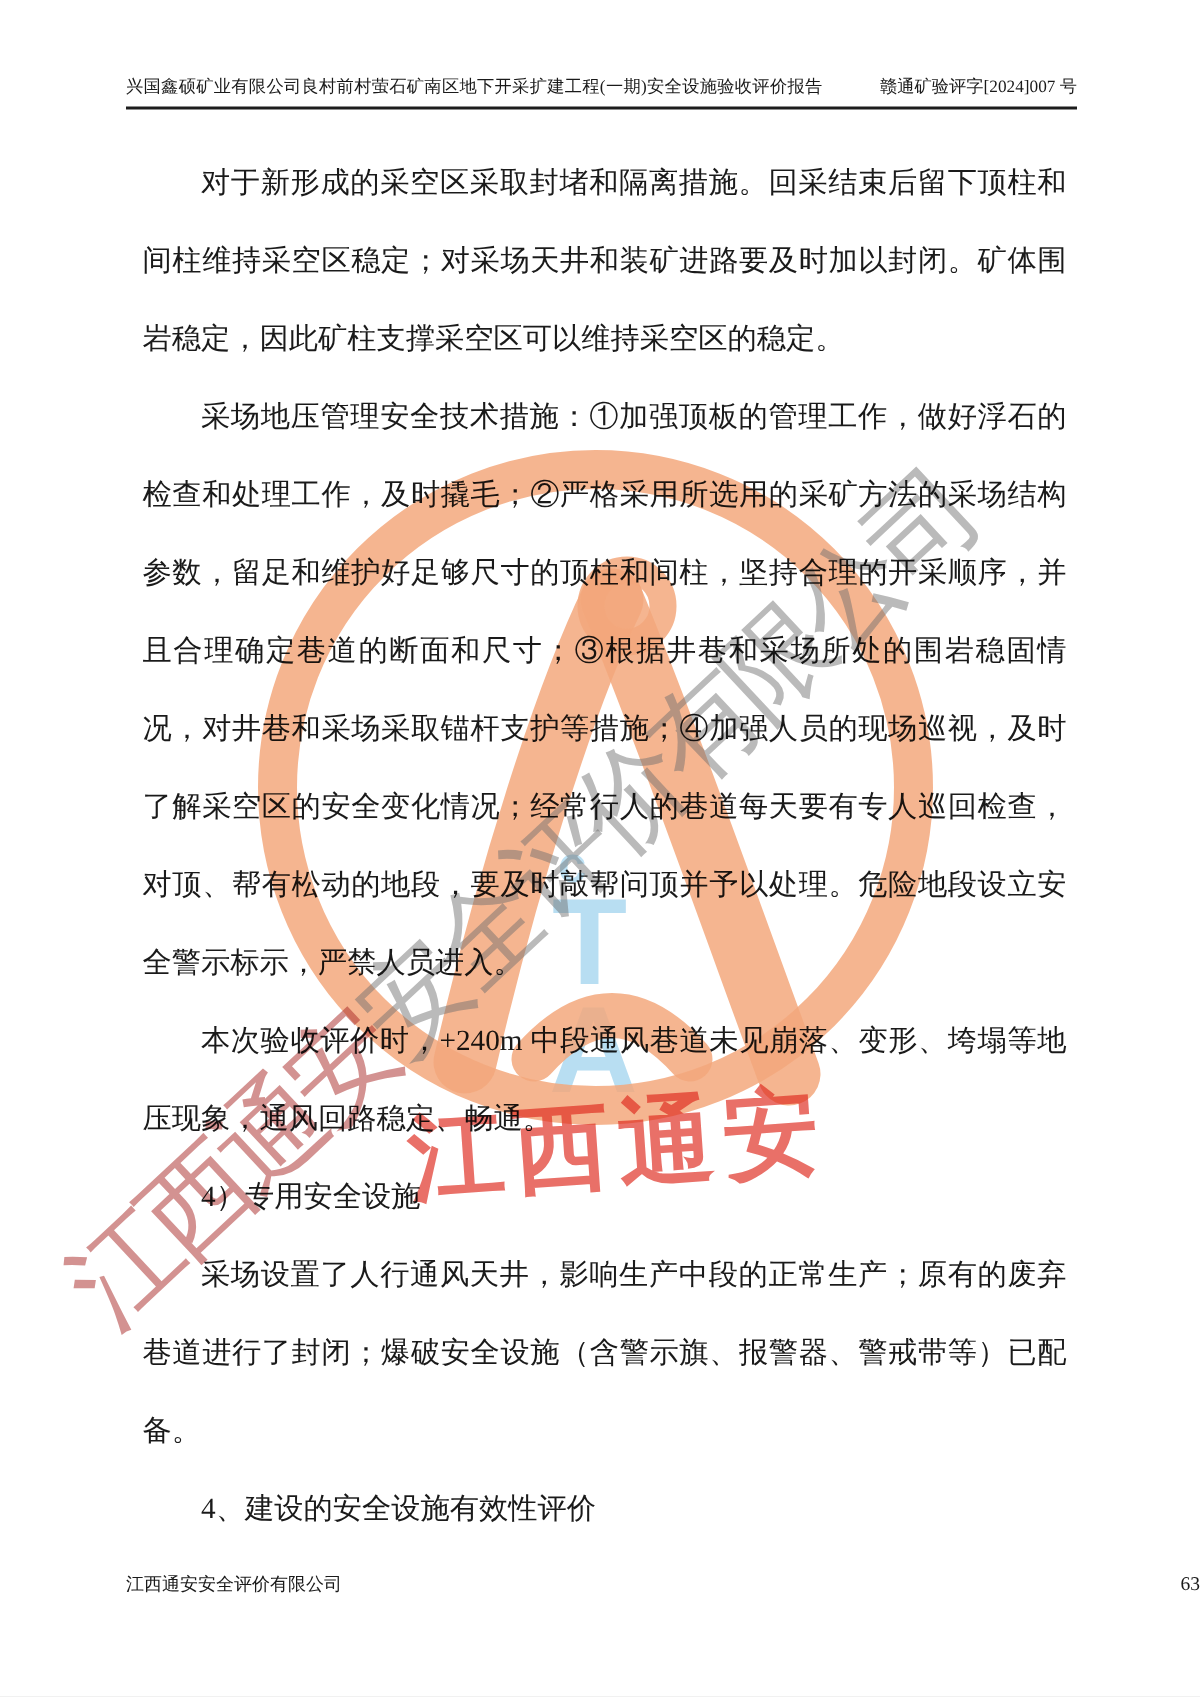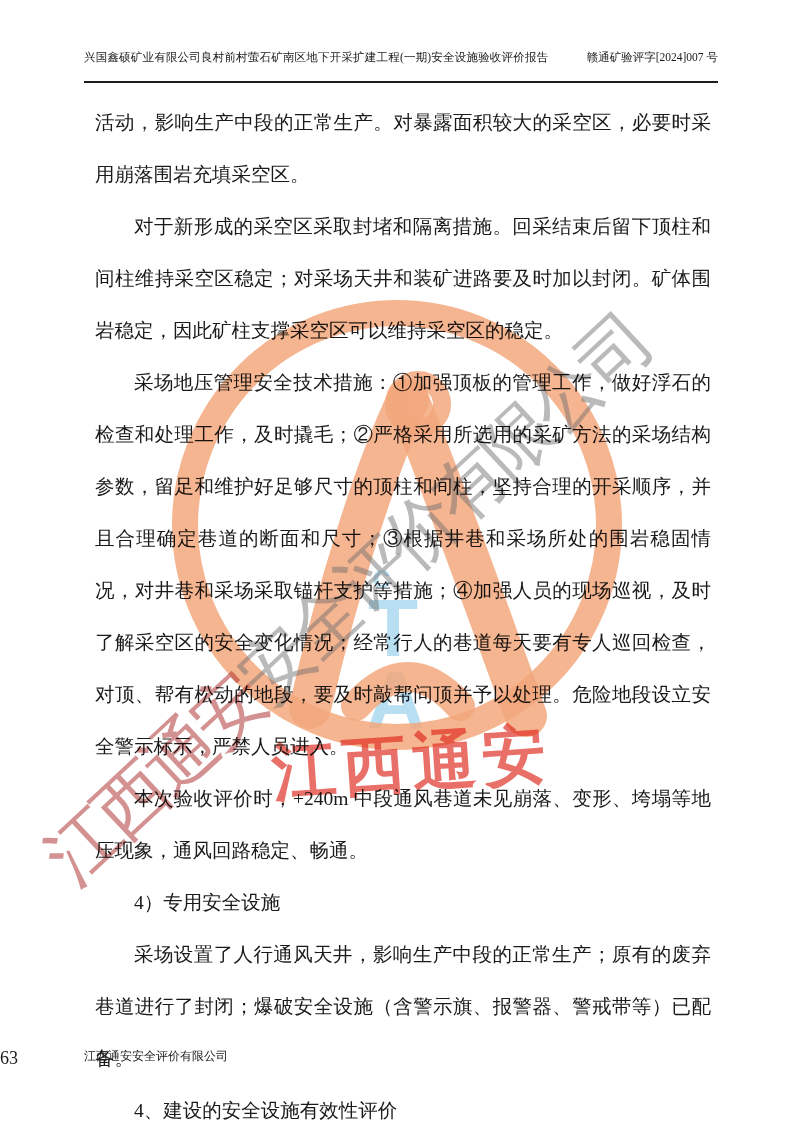--- a/index.html
+++ b/index.html
@@ -16,21 +16,21 @@
   }
 
   
   .page-header {
     position: absolute;
     left: 84px; right: 82px; top: 50px;
     display: flex;
     justify-content: space-between;
     align-items: flex-end;
     font-size: 11.5px;
-    padding-bottom: 16px;
+    padding-bottom: 6px;
     border-bottom: 2px solid #1c1c1c;
     white-space: nowrap;
   }
   .page-header .h-left { letter-spacing: 0.2px; }
   .page-header .h-right { margin-left: 14px; }
 
   
   .doc-body {
     position: absolute;
     left: 95px; top: 97px;
@@ -46,22 +46,22 @@
 
   
   .page-footer-company {
     position: absolute;
     left: 84px; top: 1048px;
     font-size: 12px;
   }
   .page-footer-pagenum {
     position: absolute;
     left: 0; right: 0; top: 1048px;
-    text-align: left;
-    font-size: 18px;
+    text-align: right;
+    font-size: 13px;
   }
 
   
   .wm-layer {
     position: absolute;
     inset: 0;
     pointer-events: none;
     mix-blend-mode: multiply;
   }
   .wm-logo { position: absolute; left: 160px; top: 288px; }
@@ -93,21 +93,20 @@
 <body>
 
 <div class="page">
 
   <div class="page-header">
     <span class="h-left">兴国鑫硕矿业有限公司良村前村萤石矿南区地下开采扩建工程(一期)安全设施验收评价报告</span>
     <span class="h-right">赣通矿验评字[2024]007 号</span>
   </div>
 
   <div class="doc-body">
-    <p class="no-indent">活动，影响生产中段的正常生产。对暴露面积较大的采空区，必要时采用崩落围岩充填采空区。</p>
     <p>对于新形成的采空区采取封堵和隔离措施。回采结束后留下顶柱和间柱维持采空区稳定；对采场天井和装矿进路要及时加以封闭。矿体围岩稳定，因此矿柱支撑采空区可以维持采空区的稳定。</p>
     <p>采场地压管理安全技术措施：①加强顶板的管理工作，做好浮石的检查和处理工作，及时撬毛；②严格采用所选用的采矿方法的采场结构参数，留足和维护好足够尺寸的顶柱和间柱，坚持合理的开采顺序，并且合理确定巷道的断面和尺寸；③根据井巷和采场所处的围岩稳固情况，对井巷和采场采取锚杆支护等措施；④加强人员的现场巡视，及时了解采空区的安全变化情况；经常行人的巷道每天要有专人巡回检查，对顶、帮有松动的地段，要及时敲帮问顶并予以处理。危险地段设立安全警示标示，严禁人员进入。</p>
     <p>本次验收评价时，+240m 中段通风巷道未见崩落、变形、垮塌等地压现象，通风回路稳定、畅通。</p>
     <p class="heading">4）专用安全设施</p>
     <p>采场设置了人行通风天井，影响生产中段的正常生产；原有的废弃巷道进行了封闭；爆破安全设施（含警示旗、报警器、警戒带等）已配备。</p>
     <p class="heading">4、建设的安全设施有效性评价</p>
 
   </div>
 
   <div class="page-footer-company">江西通安安全评价有限公司</div>

